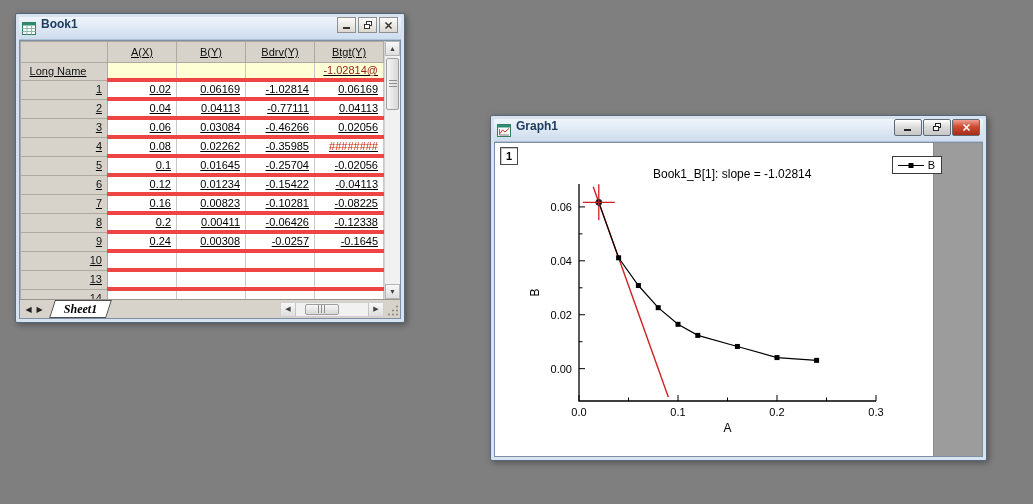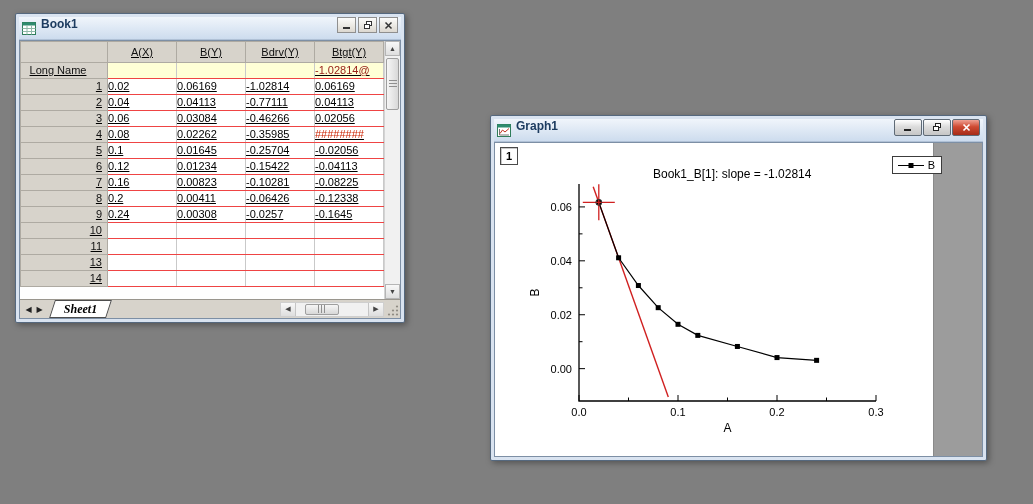--- a/index.html
+++ b/index.html
@@ -42,22 +42,22 @@
   .worksheet th{
     height:20px; background:#d7d3cb; border:1px solid #aeaaa2;
     font-weight:normal; font-size:11px; padding:0; color:#111;
   }
   .worksheet td{ font-size:11px; height:15px; line-height:15px; padding:0 5px 0 0; white-space:nowrap; overflow:hidden; }
   .worksheet td.rowhdr{
     background:#d7d3cb; border:1px solid #aeaaa2; text-align:right; color:#111;
   }
   .worksheet td.rowhdr.ln{ text-align:center; padding-right:12px; }
   .worksheet td.cell{
-    background:#fff; border-right:1px solid #c9c9c9; border-bottom:1px solid #ef4444;
-    text-align:left; color:#000;
+    background:#fff; border-right:1px solid #c9c9c9; border-bottom:4px solid #ef4444;
+    text-align:right; color:#000;
   }
   .worksheet td.cell.lncell{ background:var(--ln-bg); }
   .worksheet td.cell.lnval{ color:var(--ln-red); }
   .worksheet td.cell.ovf{ color:var(--overflow-red); }
   
   .vscroll{ width:17px; margin-left:auto; background:#f1f1f1; border-left:1px solid #d4d4d4; position:relative; }
   .sb-btn{
     position:absolute; left:0; right:0; height:15px; background:linear-gradient(#f8f8f8,#dedede);
     border:1px solid #b5b5b5; box-sizing:border-box; display:flex; align-items:center; justify-content:center;
     font-size:7px; color:#444;
@@ -233,27 +233,20 @@
               </tr>
               <tr>
                 <td class="rowhdr">9</td>
                 <td class="cell">0.24</td>
                 <td class="cell">0.00308</td>
                 <td class="cell">-0.0257</td>
                 <td class="cell">-0.1645</td>
               </tr>
               <tr>
                 <td class="rowhdr">10</td>
-                <td class="cell"></td>
-                <td class="cell"></td>
-                <td class="cell"></td>
-                <td class="cell"></td>
-              </tr>
-              <tr>
-                <td class="rowhdr">11</td>
                 <td class="cell"></td>
                 <td class="cell"></td>
                 <td class="cell"></td>
                 <td class="cell"></td>
               </tr>
               <tr>
                 <td class="rowhdr">13</td>
                 <td class="cell"></td>
                 <td class="cell"></td>
                 <td class="cell"></td>

